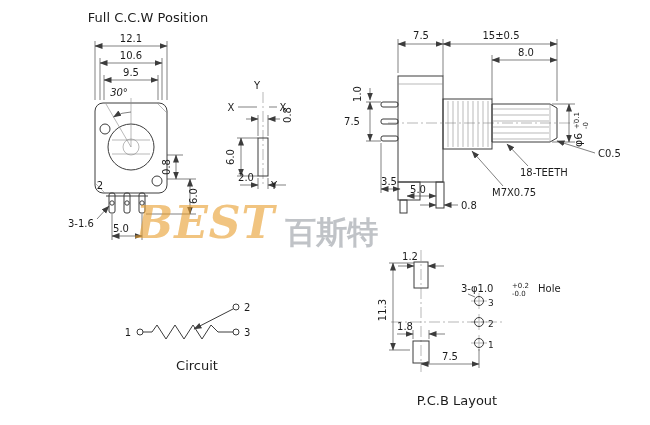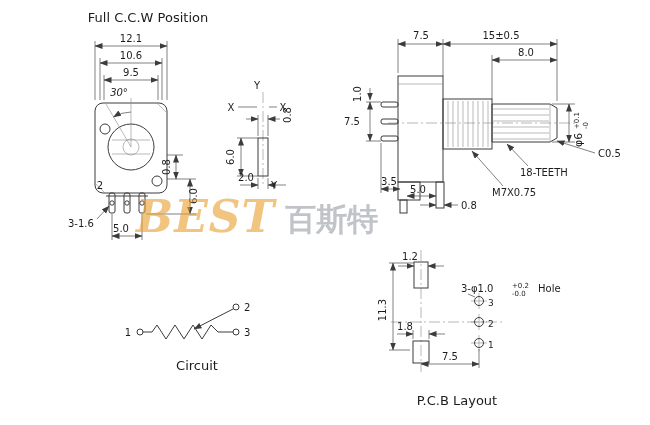--- a/index.html
+++ b/index.html
@@ -12,21 +12,21 @@
   .tol { font-size:7px; }
   .sm  { font-size:9px; }
   .it  { font-style:italic; }
   .ln  { fill:none; stroke:#3c3c3c; stroke-width:1; }
   .lt  { fill:none; stroke:#8a8a8a; stroke-width:0.6; }
   .dm  { fill:none; stroke:#4a4a4a; stroke-width:0.7; }
   .cl  { fill:none; stroke:#9a9a9a; stroke-width:0.7; stroke-dasharray:11 3 2 3; }
   .wm  { position:absolute; left:136px; top:192px; display:flex; align-items:center; pointer-events:none; }
   .wm-latin { font-family:"DejaVu Serif", serif; font-style:italic; font-weight:bold; font-size:44px;
               line-height:1; color:#e89e2c; opacity:0.6; letter-spacing:1px; }
-  .wm-cjk   { font-size:31px; font-weight:bold; color:#8d939b; opacity:0.55; margin-left:10px; margin-top:7px;
+  .wm-cjk   { font-size:31px; font-weight:bold; color:#8d939b; opacity:0.55; margin-left:10px; margin-top:20px;
               font-family:"DejaVu Sans", sans-serif; }
 </style>
 </head>
 <body>
 
 <div class="canvas">
 <svg width="650" height="425" viewBox="0 0 650 425">
   <defs>
     <marker id="ae" markerUnits="userSpaceOnUse" markerWidth="9" markerHeight="7" refX="7.5" refY="3" orient="auto">
       <path d="M0,0 L8,3 L0,6 Z" fill="#3c3c3c"></path>

